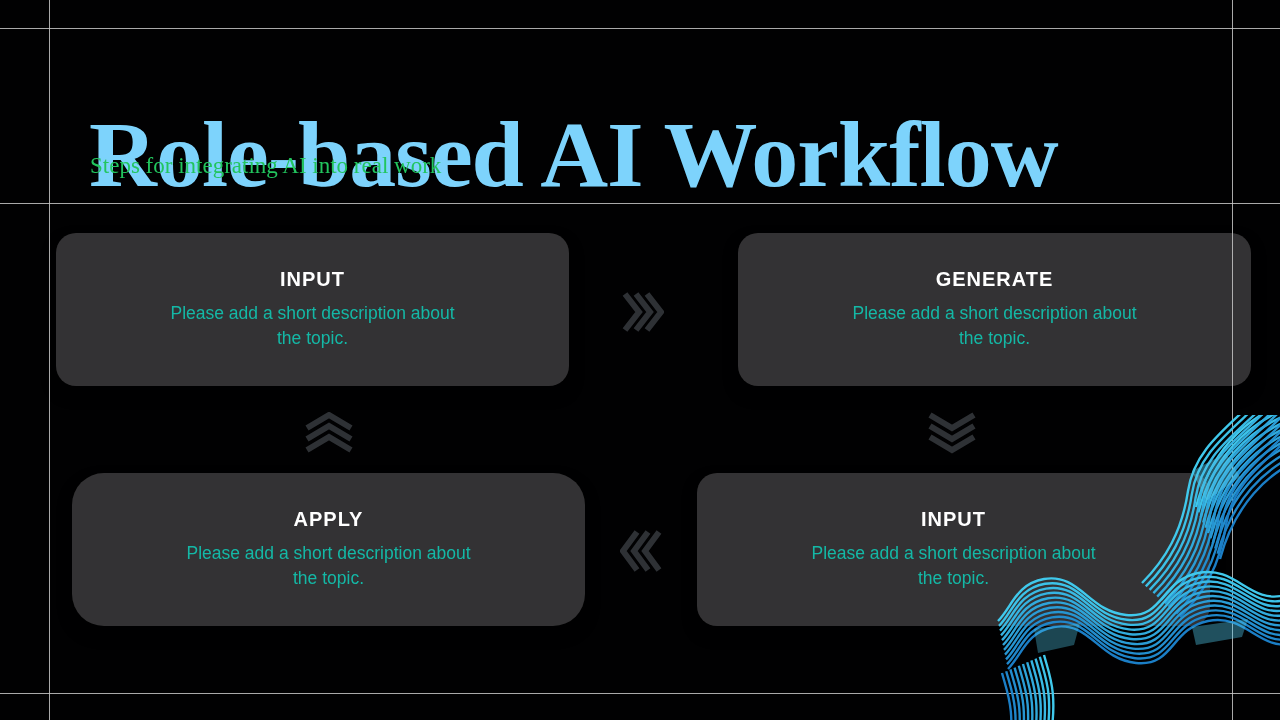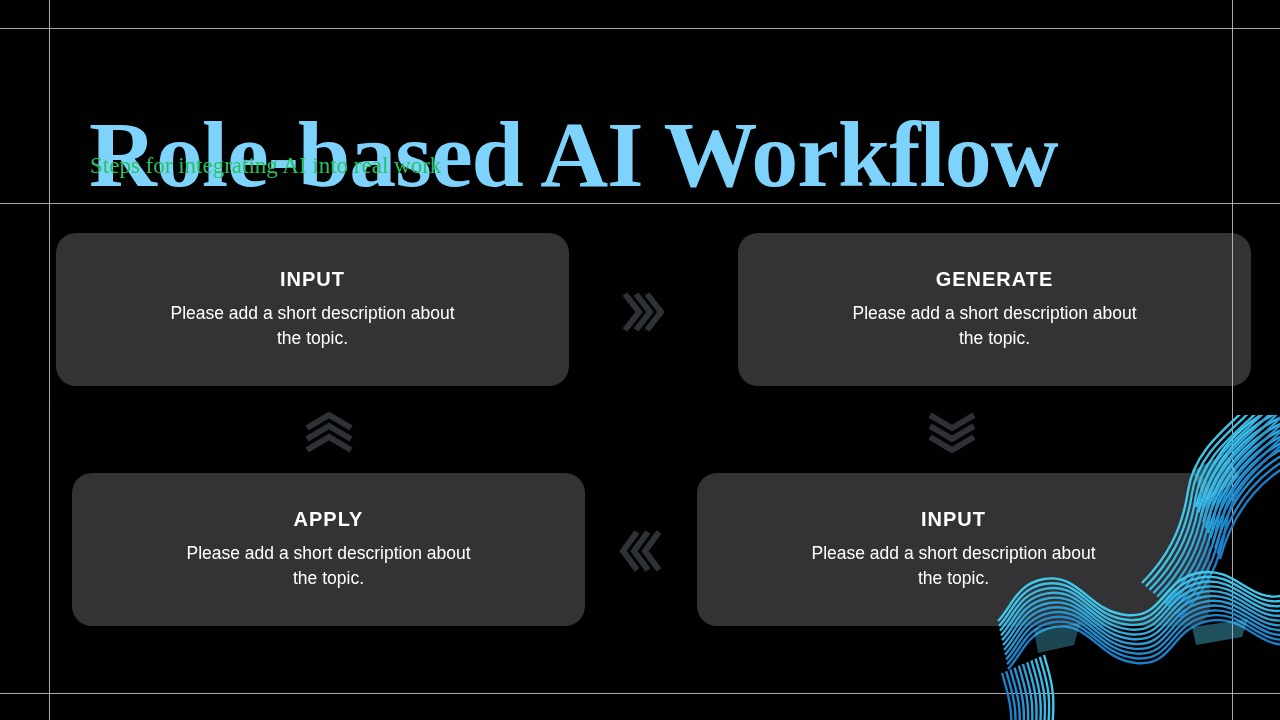--- a/index.html
+++ b/index.html
@@ -46,33 +46,33 @@
     background: #333234;
     border-radius: 20px;
     box-shadow: 0 8px 14px rgba(0,0,0,.5);
     display: flex; flex-direction: column;
     align-items: center; justify-content: center;
     text-align: center;
     z-index: 2;
   }
   #card-input    { left: 56px;  top: 233px; }
   #card-generate { left: 738px; top: 233px; }
-  #card-apply    { left: 72px;  top: 473px; }
+  #card-apply    { left: 72px;  top: 473px; border-radius: 32px; }
   #card-edit     { left: 697px; top: 473px; }
   .card h3 {
     margin: 0 0 10px 0;
     font-size: 20px; font-weight: bold;
     letter-spacing: 1px;
     color: #ffffff;
   }
   .card p {
     margin: 0;
     width: 300px;
     font-size: 17.5px; line-height: 25px;
-    color: #ffffff;
+    color: #14b8a6;
   }
 
   
   .chev { position: absolute; z-index: 3; }
   #chev-right { left: 622px; top: 291px; }
   #chev-up    { left: 304px; top: 412px; }
   #chev-down  { left: 927px; top: 412px; }
   #chev-left  { left: 620px; top: 529px; }
   .chev polyline {
     fill: none;

